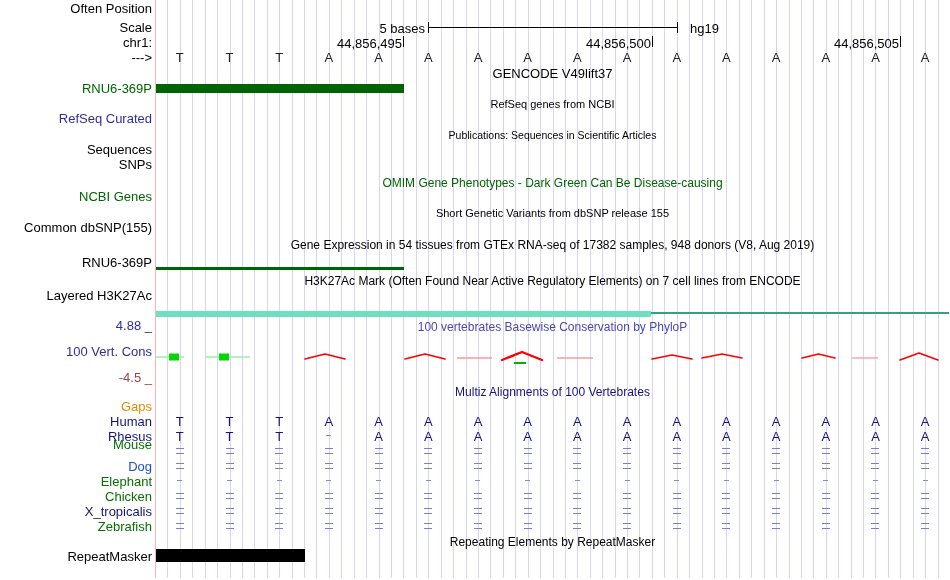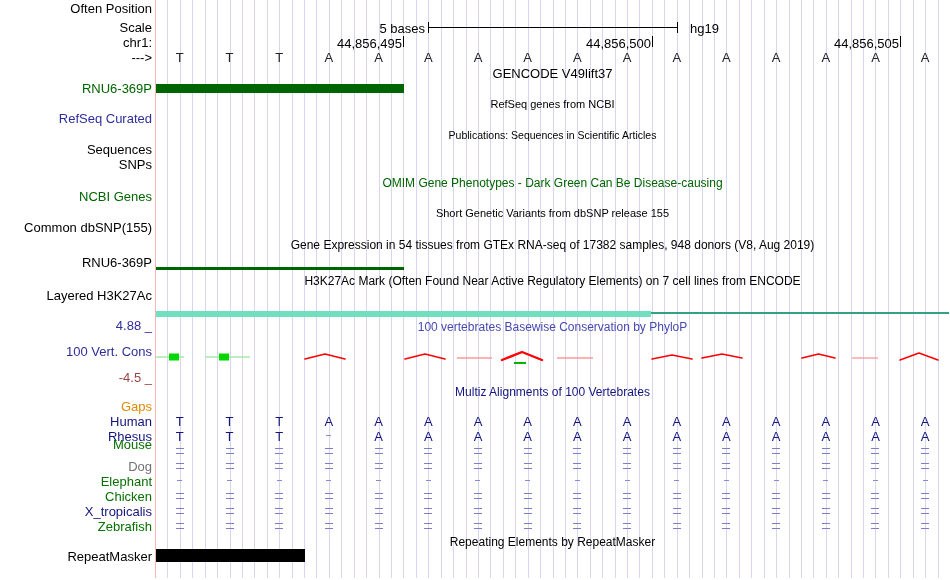--- a/index.html
+++ b/index.html
@@ -120,21 +120,21 @@
       <div class="left-label" style="top: 227px; color: rgb(0, 0, 0);">Common dbSNP(155)</div>
       <div class="left-label" style="top: 262px; color: rgb(0, 0, 0);">RNU6-369P</div>
       <div class="left-label" style="top: 295px; color: rgb(0, 0, 0);">Layered H3K27Ac</div>
       <div class="left-label" style="top: 325px; color: rgb(46, 46, 158);">4.88 _</div>
       <div class="left-label" style="top: 351px; color: rgb(46, 46, 158);">100 Vert. Cons</div>
       <div class="left-label" style="top: 377px; color: rgb(153, 68, 68); text-align: right;">-4.5 _</div>
       <div class="left-label" style="top: 406px; color: rgb(225, 140, 0);">Gaps</div>
       <div class="left-label" style="top: 421px; color: rgb(20, 20, 126);">Human</div>
       <div class="left-label" style="top: 436px; color: rgb(20, 20, 126);">Rhesus</div>
       <div class="left-label" style="top: 444px; color: rgb(6, 112, 0); text-align: center;">Mouse</div>
-      <div class="left-label" style="top: 466px; color: #737373;">Dog</div>
+      <div class="left-label" style="top: 466px; color: #1d4ed8;">Dog</div>
       <div class="left-label" style="top: 481px; color: rgb(6, 112, 0);">Elephant</div>
       <div class="left-label" style="top: 496px; color: rgb(6, 112, 0);">Chicken</div>
       <div class="left-label" style="top: 511px; color: rgb(20, 20, 126); text-align: right;">X_tropicalis</div>
       <div class="left-label" style="top: 526px; color: rgb(6, 112, 0);">Zebrafish</div>
       <div class="left-label" style="top: 556px; color: rgb(0, 0, 0);">RepeatMasker</div>
     </div>
   <div id="titles-layer">
       <div class="center-title" style="top: 73px; color: rgb(0, 0, 0); font-size: 13px;">GENCODE V49lift37</div>
       <div class="center-title" style="top: 104px; color: rgb(0, 0, 0); font-size: 11px;">RefSeq genes from NCBI</div>
       <div class="center-title" style="top: 135px; color: rgb(0, 0, 0); font-size: 10.5px;">Publications: Sequences in Scientific Articles</div>

